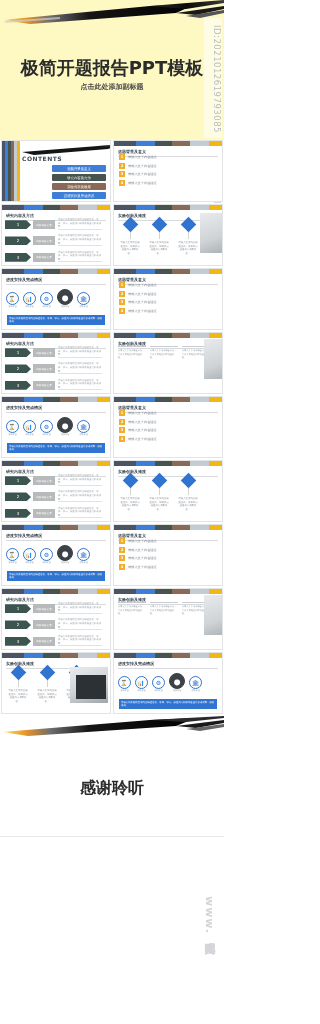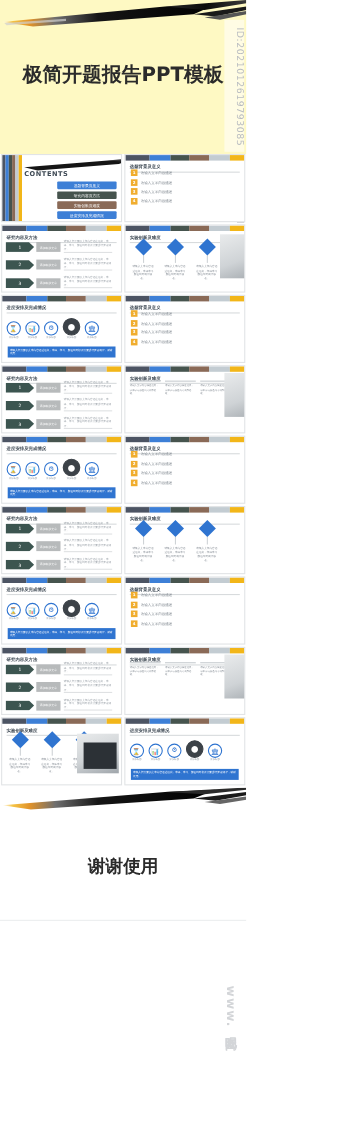--- a/index.html
+++ b/index.html
@@ -145,20 +145,21 @@
           </linearGradient>
         </defs>
         <path d="M2,20 L150,6 L196,4 L176,13 L30,24 Z" fill="url(#gflare)"></path>
         <path d="M150,6 L224,0 L224,3 L186,9 Z" fill="url(#gdark)"></path>
         <path d="M176,13 L224,6 L224,9 L196,15 Z" fill="#1a1a1a"></path>
         <path d="M186,16 L224,10 L224,13 L200,18 Z" fill="#555"></path>
         <path d="M4,21 L60,17 L60,19 L6,23 Z" fill="#cfcfcf" opacity=".7"></path>
       </svg>
     </div>
     <div class="hero-title">极简开题报告PPT模板</div>
+    <div class="hero-sub">点击此处添加副标题</div>
   </div>
 
   <div class="wm-id">ID:2021012619793085</div>
   <div class="wm-id2">ID:30</div>
   <div class="wm-site">www.昵图网</div>
 
   <div class="grid">
 
     <div class="slide contents">
       <div class="contents-left">
@@ -794,17 +795,17 @@
             <stop offset="0.45" stop-color="#151515"></stop>
             <stop offset="1" stop-color="#000000"></stop>
           </linearGradient>
         </defs>
         <path d="M2,16 L150,4 L196,2 L176,10 L28,20 Z" fill="url(#gflare2)"></path>
         <path d="M150,4 L224,0 L224,2 L186,6 Z" fill="#2a2a2a"></path>
         <path d="M176,10 L224,4 L224,7 L196,12 Z" fill="#1a1a1a"></path>
         <path d="M186,13 L224,8 L224,11 L200,15 Z" fill="#666"></path>
       </svg>
     </div>
-    <div class="thanks-text">谢谢使用</div>
+    <div class="thanks-text">感谢聆听</div>
   </div>
 
   <div class="sep"></div>
 </div>
 
 </body></html>

